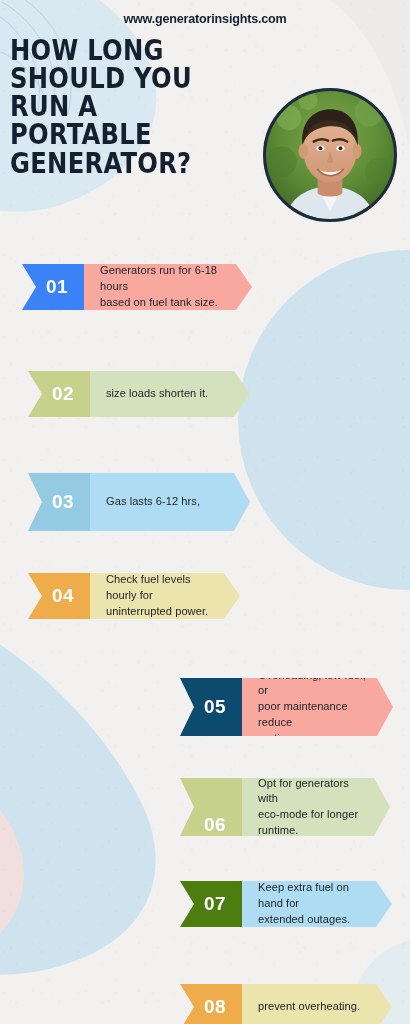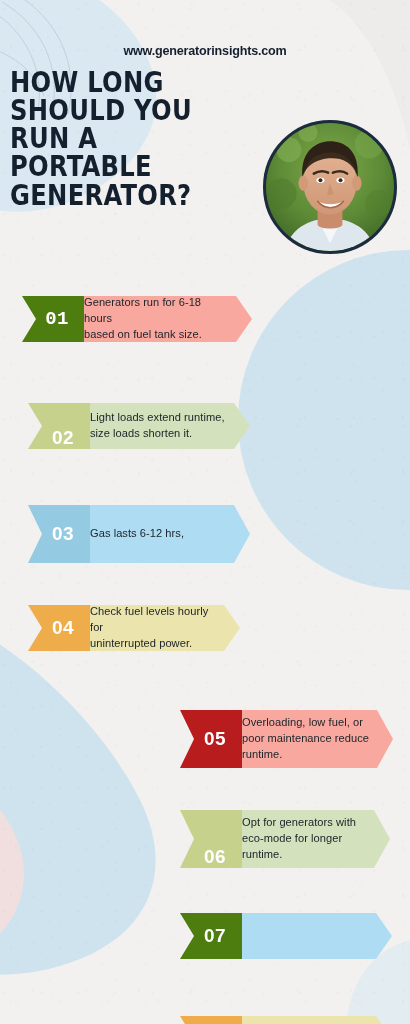--- a/index.html
+++ b/index.html
@@ -31,21 +31,21 @@
 
   
   #content { position:relative; z-index:2; }
 
   .url {
     text-align:center;
     font-size:12.6px;
     font-weight:bold;
     color:#14202e;
     letter-spacing:-.2px;
-    padding-top:44px;
+    padding-top:12px;
   }
 
   .head-row { position:relative; }
 
   .title {
     position:absolute;
     left:10px; top:10px;
     width:250px;
     font-family:"DejaVu Sans Condensed","Liberation Sans Narrow","Liberation Sans", sans-serif;
     font-weight:bold;
@@ -97,21 +97,21 @@
     padding:0 24px 0 14px;
     clip-path:polygon(0 0, calc(100% - 16px) 0, 100% 50%, calc(100% - 16px) 100%, 0 100%);
     margin-left:-14px;
   }
   .body .txt {
     font-size:11.1px;
     line-height:1.42;
     color:#20262b;
     letter-spacing:.05px;
   }
-  .body .txt i { font-style:normal; display:block; }
+  .body .txt i { font-style:normal; display:block;margin-left:16px; }
 </style>
 </head>
 <body>
 
 <div id="bg-layer">
   <svg width="410" height="1024" viewBox="0 0 410 1024">
 
     <path d="M -60 -40 C 40 -50 130 0 152 70 C 172 135 120 185 60 205 C 0 225 -70 200 -90 140 Z" fill="#d9e8f1"></path>
 
     <g fill="none" stroke="#bcd3e0" stroke-width="1">
@@ -196,37 +196,36 @@
 
           <path d="M 54 82 C 61 90 74 90 81 82 C 74 86 61 86 54 82 Z" fill="#fdfdfd"></path>
           <path d="M 54 82 C 61 91 74 91 81 82" stroke="#a9694d" stroke-width="1.7" fill="none" stroke-linecap="round"></path>
         </g>
       </svg>
     </div>
   </div>
 
   <div id="list">
       <div class="row" style="top: 238px; left: 22px; width: 230px;">
-        <div class="numbox" style="background: #4d7c0f; font-family: Liberation Mono, monospace;">
+        <div class="numbox" style="background: #3b82f6;">
           <span class="numtxt">01</span>
         </div>
         <div class="body" style="background: rgb(249, 168, 159);">
           <div class="txt">
             <i>Generators run for 6-18 hours</i>
             <i>based on fuel tank size.</i>
           </div>
         </div>
       </div>
       <div class="row" style="top: 345px; left: 28px; width: 222px;">
-        <div class="numbox" style="background: rgb(198, 209, 139); align-items: flex-end;">
+        <div class="numbox" style="background: rgb(198, 209, 139);">
           <span class="numtxt">02</span>
         </div>
         <div class="body" style="background: rgb(211, 226, 189);">
           <div class="txt">
-            <i>Light loads extend runtime,</i>
             <i>size loads shorten it.</i>
           </div>
         </div>
       </div>
       <div class="row tall" style="top: 447px; left: 28px; width: 222px;">
         <div class="numbox" style="background: rgb(148, 203, 226);">
           <span class="numtxt">03</span>
         </div>
         <div class="body" style="background: rgb(174, 220, 242);">
           <div class="txt">
@@ -239,21 +238,21 @@
           <span class="numtxt">04</span>
         </div>
         <div class="body" style="background: rgb(235, 228, 173);">
           <div class="txt">
             <i>Check fuel levels hourly for</i>
             <i>uninterrupted power.</i>
           </div>
         </div>
       </div>
       <div class="row tall" style="top: 652px; left: 180px; width: 213px;">
-        <div class="numbox" style="background: #b91c1c;">
+        <div class="numbox" style="background: #0c4a6e;">
           <span class="numtxt">05</span>
         </div>
         <div class="body" style="background: rgb(249, 168, 159);">
           <div class="txt">
             <i>Overloading, low fuel, or</i>
             <i>poor maintenance reduce</i>
             <i>runtime.</i>
           </div>
         </div>
       </div>
@@ -268,20 +267,22 @@
             <i>runtime.</i>
           </div>
         </div>
       </div>
       <div class="row" style="top: 855px; left: 180px; width: 212px;">
         <div class="numbox" style="background: #4d7c0f; align-items: center;">
           <span class="numtxt">07</span>
         </div>
         <div class="body" style="background: rgb(174, 220, 242);">
           <div class="txt">
+            <i>Keep extra fuel on hand for</i>
+            <i>extended outages.</i>
           </div>
         </div>
       </div>
       <div class="row" style="top: 958px; left: 180px; width: 212px;">
         <div class="numbox" style="background: rgb(238, 172, 75);">
           <span class="numtxt">08</span>
         </div>
         <div class="body" style="background: rgb(235, 228, 173);">
           <div class="txt">
             <i>prevent overheating.</i>

